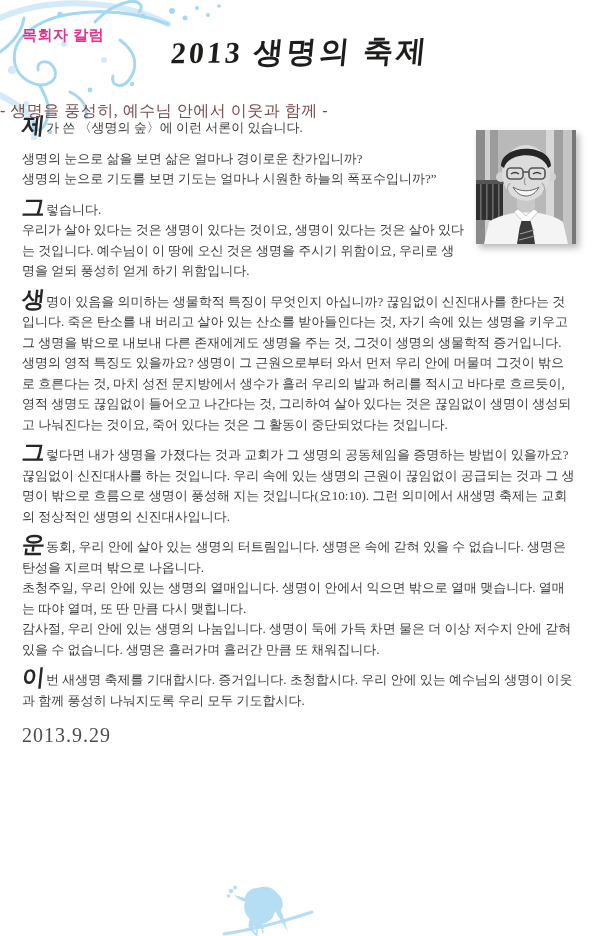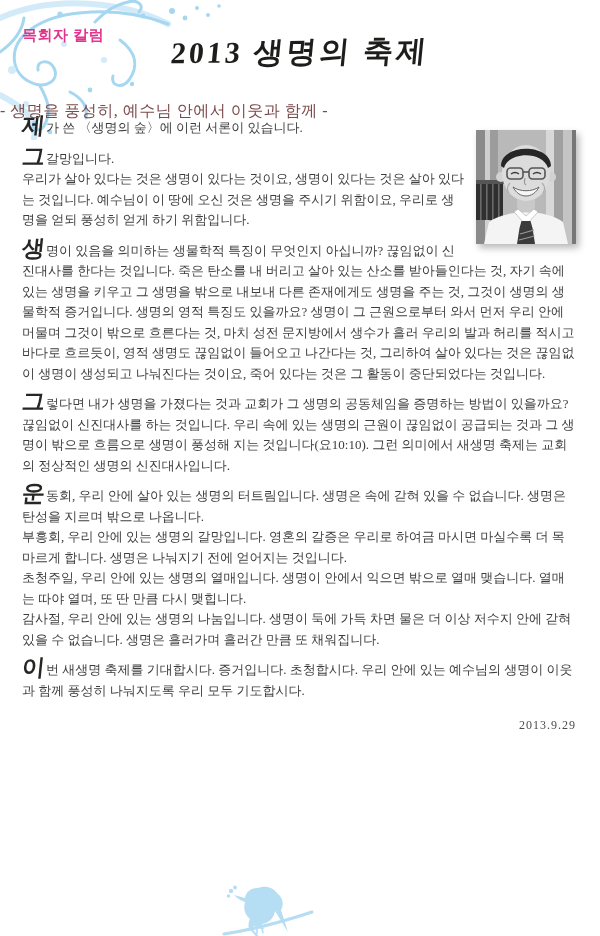--- a/index.html
+++ b/index.html
@@ -25,21 +25,21 @@
     font-size:13px;line-height:20.5px;color:var(--body);}
   .para{margin:0 0 10px 0;}
   .cap{display:inline-block;font-size:23px;line-height:14px;font-weight:bold;color:#262624;
     transform:skewX(-6deg);position:relative;top:1px;margin-right:1px;}
   .blk{display:block;}
 
   .photo-frame{float:right;width:100px;height:114px;margin:12px 0 10px 12px;
     box-shadow:3px 4px 7px rgba(0,0,0,.28);background:#bbb;}
   .photo-frame svg{display:block;width:100%;height:100%;}
 
-  .date{text-align:right;font-size:12px;color:var(--date);letter-spacing:1px;margin-top:14px;}
+  .date{font-size:20px;color:var(--date);letter-spacing:1px;margin-top:14px;}
 
   .bird{position:absolute;left:222px;top:882px;width:92px;height:58px;}
 </style>
 </head>
 <body>
 
 <div class="page">
 
   <svg class="ornament" viewBox="0 0 300 140" xmlns="http://www.w3.org/2000/svg" aria-hidden="true">
     <g fill="none" stroke="var(--ornament_light)" stroke-width="6" stroke-linecap="round">
@@ -119,38 +119,39 @@
         <path d="M34,53 c-3,3 -3,7 -1,10" fill="none" stroke="#adadad" stroke-width="1.2"></path>
         <path d="M66,53 c3,3 3,7 1,10" fill="none" stroke="#adadad" stroke-width="1.2"></path>
       </svg>
     </div>
 
     <p class="para">
       <span class="cap">제</span><span>가 쓴 〈생명의 숲〉에 이런 서론이 있습니다.</span>
     </p>
 
     <p class="para">
+      <span class="blk">생명의 눈으로 삶을 보면 삶은 얼마나 경이로운 찬가입니까?</span>
+      <span class="blk">생명의 눈으로 기도를 보면 기도는 얼마나 시원한 하늘의 폭포수입니까?”</span>
     </p>
 
     <p class="para">
-      <span class="cap">그</span><span>갈망입니다.</span>
+      <span class="cap">그</span><span>렇습니다.</span>
       <span class="blk">우리가 살아 있다는 것은 생명이 있다는 것이요, 생명이 있다는 것은 살아 있다는 것입니다. 예수님이 이 땅에 오신 것은 생명을 주시기 위함이요, 우리로 생명을 얻되 풍성히 얻게 하기 위함입니다.</span>
     </p>
 
     <p class="para">
       <span class="cap">생</span><span>명이 있음을 의미하는 생물학적 특징이 무엇인지 아십니까? 끊임없이 신진대사를 한다는 것입니다. 죽은 탄소를 내 버리고 살아 있는 산소를 받아들인다는 것, 자기 속에 있는 생명을 키우고 그 생명을 밖으로 내보내 다른 존재에게도 생명을 주는 것, 그것이 생명의 생물학적 증거입니다. 생명의 영적 특징도 있을까요? 생명이 그 근원으로부터 와서 먼저 우리 안에 머물며 그것이 밖으로 흐른다는 것, 마치 성전 문지방에서 생수가 흘러 우리의 발과 허리를 적시고 바다로 흐르듯이, 영적 생명도 끊임없이 들어오고 나간다는 것, 그리하여 살아 있다는 것은 끊임없이 생명이 생성되고 나눠진다는 것이요, 죽어 있다는 것은 그 활동이 중단되었다는 것입니다.</span>
     </p>
 
     <p class="para">
       <span class="cap">그</span><span>렇다면 내가 생명을 가졌다는 것과 교회가 그 생명의 공동체임을 증명하는 방법이 있을까요? 끊임없이 신진대사를 하는 것입니다. 우리 속에 있는 생명의 근원이 끊임없이 공급되는 것과 그 생명이 밖으로 흐름으로 생명이 풍성해 지는 것입니다(요10:10). 그런 의미에서 새생명 축제는 교회의 정상적인 생명의 신진대사입니다.</span>
     </p>
 
     <p class="para">
       <span class="cap">운</span><span>동회, 우리 안에 살아 있는 생명의 터트림입니다. 생명은 속에 갇혀 있을 수 없습니다. 생명은 탄성을 지르며 밖으로 나옵니다.</span>
-      <span class="blk">부흥회, 우리 안에 있는 생명의 갈망입니다. 영혼의 갈증은 우리로 하여금 마시면 마실수록 더 목마르게 합니다. 생명은 나눠지기 전에 얻어지는 것입니다.</span>
       <span class="blk">초청주일, 우리 안에 있는 생명의 열매입니다. 생명이 안에서 익으면 밖으로 열매 맺습니다. 열매는 따야 열며, 또 딴 만큼 다시 맺힙니다.</span>
       <span class="blk">감사절, 우리 안에 있는 생명의 나눔입니다. 생명이 둑에 가득 차면 물은 더 이상 저수지 안에 갇혀 있을 수 없습니다. 생명은 흘러가며 흘러간 만큼 또 채워집니다.</span>
     </p>
 
     <p class="para">
       <span class="cap">이</span><span>번 새생명 축제를 기대합시다. 증거입니다. 초청합시다. 우리 안에 있는 예수님의 생명이 이웃과 함께 풍성히 나눠지도록 우리 모두 기도합시다.</span>
     </p>
 
     <div class="date">2013.9.29</div>
   </div>

